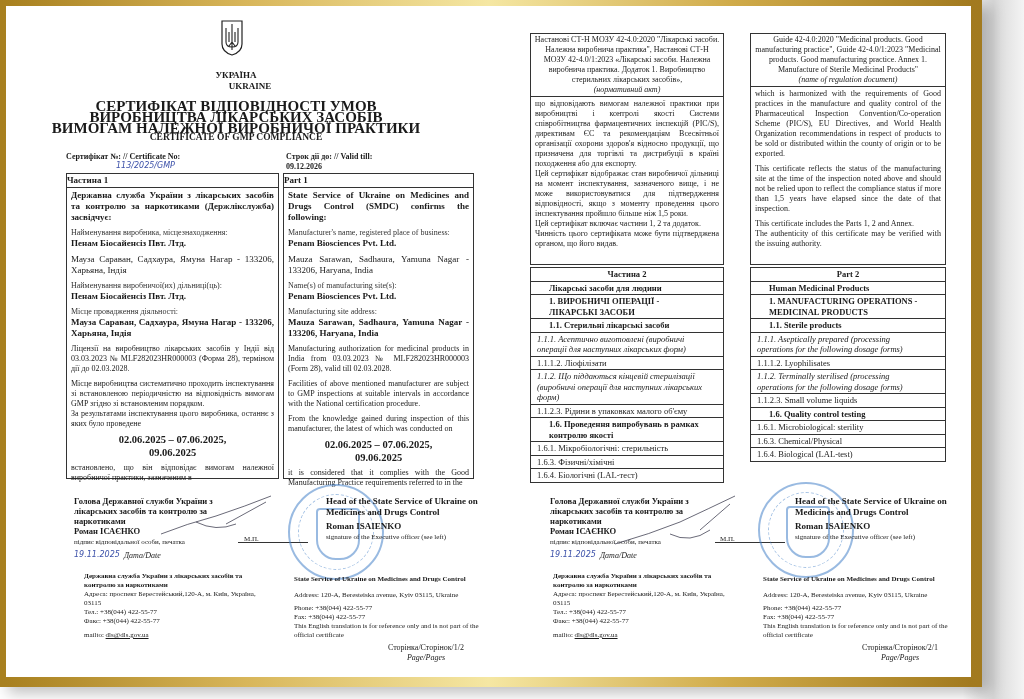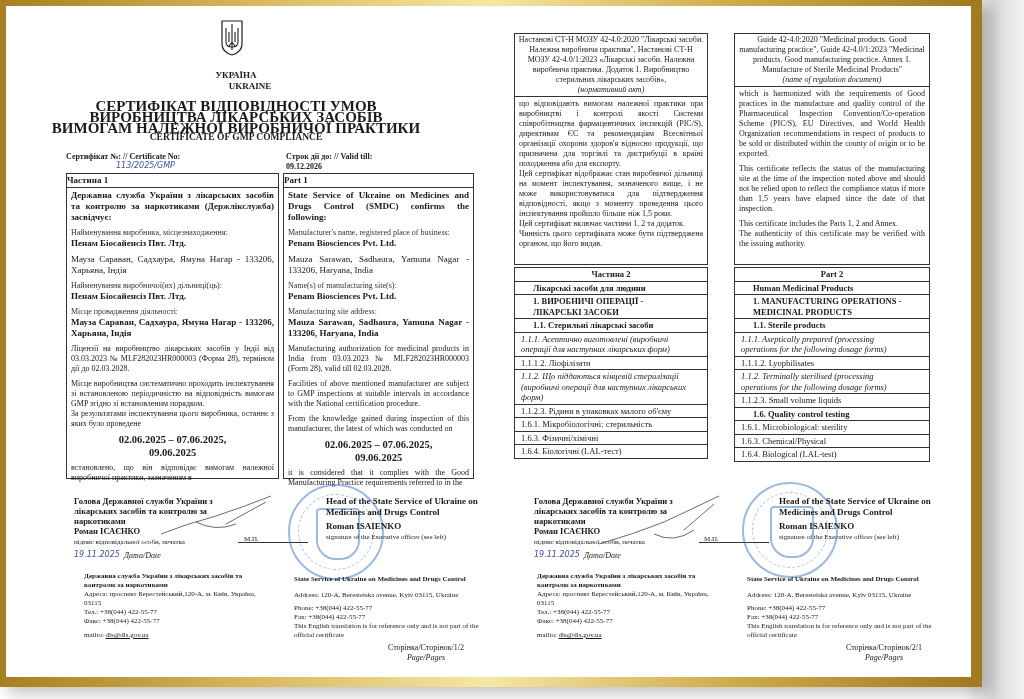--- a/index.html
+++ b/index.html
@@ -11,21 +11,21 @@
   .frame {
     position:absolute; left:0; top:0; width:982px; height:687px;
     box-sizing:border-box;
     border-style:solid; border-width:6px 11px 10px 6px;
     border-image: linear-gradient(90deg, #a8801f 0%, #d8b65a 25%, #f5e7a3 50%, #d0ab4a 75%, #a27a1f 100%) 1;
     background:#fff;
     box-shadow: 8px 6px 14px rgba(0,0,0,0.25);
   }
   .page { position:absolute; top:0; }
   .p1 { left:0; width:520px; height:687px; }
-  .p2 { left:488px; width:462px; height:687px;text-decoration:underline; }
+  .p2 { left:504px; width:462px; height:687px;text-decoration:underline; }
   .abs { position:absolute; }
   .center { text-align:center; }
   .b { font-weight:bold; }
   .i { font-style:italic; }
   .t9 { font-size:9px; line-height:11px; }
   .t8 { font-size:8px; line-height:10px; }
   .t7 { font-size:7px; line-height:9px; }
   .just { text-align:justify; }
   .box { border:1px solid #333; box-sizing:border-box; }
   .hdr { border-bottom:1px solid #333; text-align:left; font-weight:bold; font-size:9px; line-height:13px; }
@@ -208,20 +208,23 @@
             <tr>
               <td class="ind">1.1.1.2. Ліофілізати</td>
             </tr>
             <tr>
               <td class="ital ind">1.1.2. Що піддаються кінцевій стерилізації (виробничі операції для наступних лікарських форм)</td>
             </tr>
             <tr>
               <td class="ind">1.1.2.3. Рідини в упаковках малого об'єму</td>
             </tr>
             <tr>
+              <td class="bold">1.6. Проведення випробувань в рамках контролю якості</td>
+            </tr>
+            <tr>
               <td class="ind">1.6.1. Мікробіологічні: стерильність</td>
             </tr>
             <tr>
               <td class="ind">1.6.3. Фізичні/хімічні</td>
             </tr>
             <tr>
               <td class="ind">1.6.4. Біологічні (LAL-тест)</td>
             </tr>
           </tbody>
       </table>

